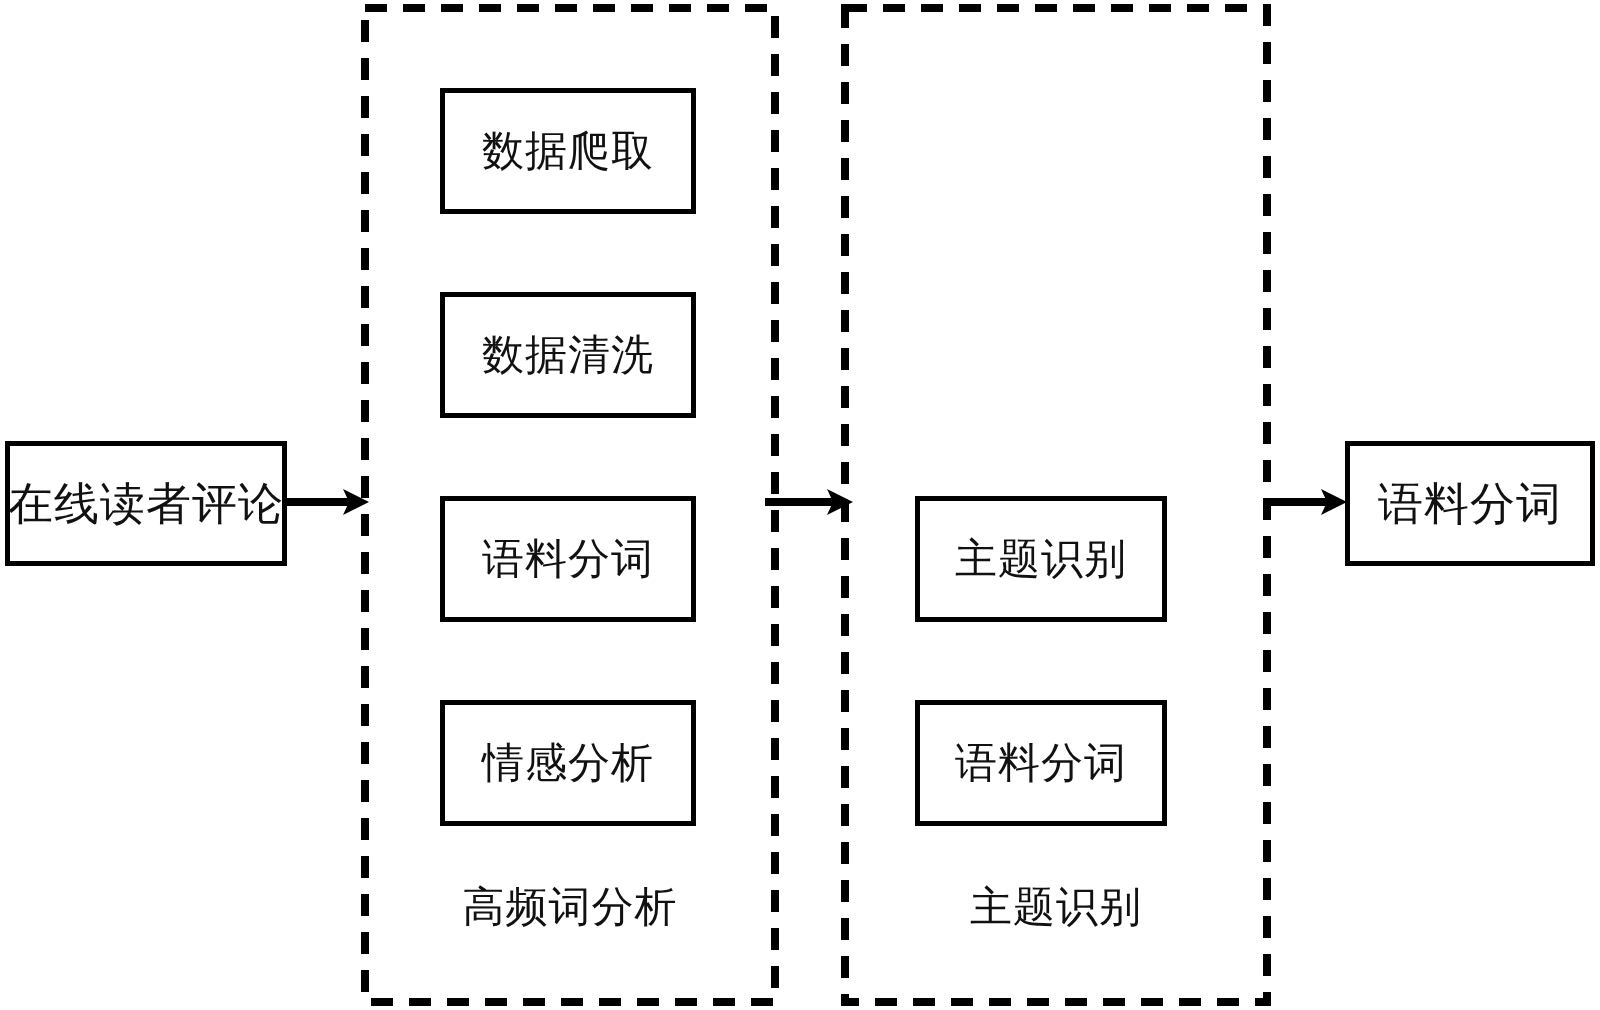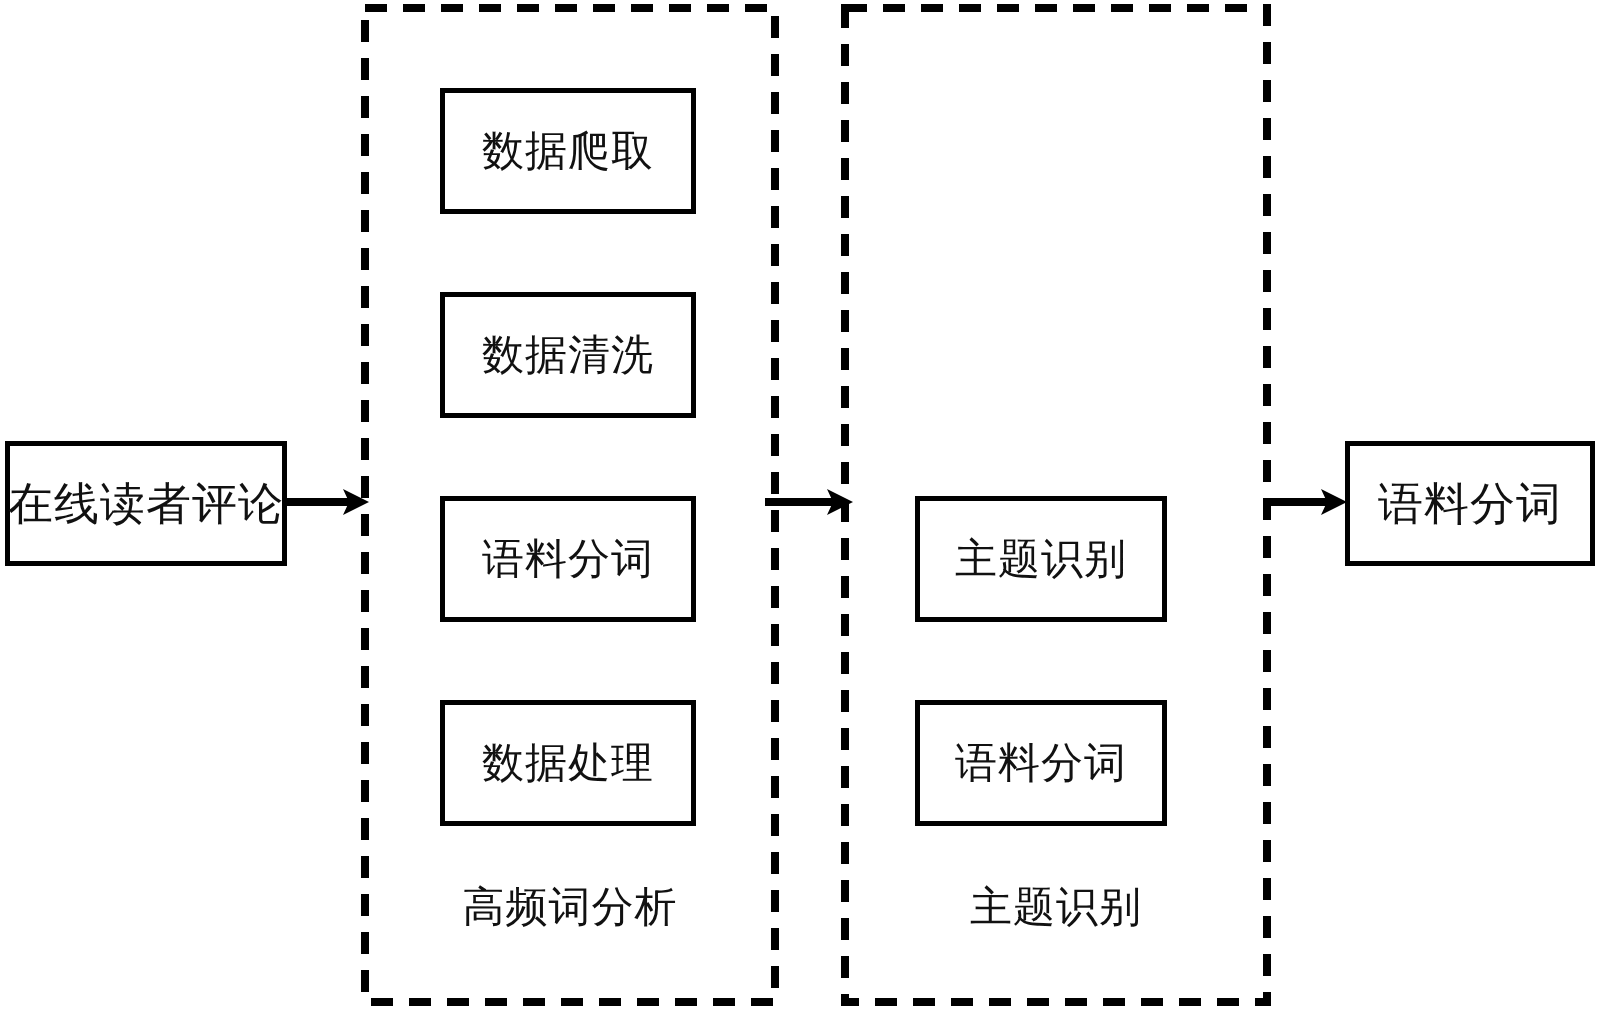--- a/index.html
+++ b/index.html
@@ -95,21 +95,21 @@
 
     <div class="node step-node" style="left:79px; top:288px; width:256px; height:126px;">
       <span class="node-label">数据清洗</span>
     </div>
 
     <div class="node step-node" style="left:79px; top:492px; width:256px; height:126px;">
       <span class="node-label">语料分词</span>
     </div>
 
     <div class="node step-node" style="left:79px; top:696px; width:256px; height:126px;">
-      <span class="node-label">数据处理</span>
+      <span class="node-label">情感分析</span>
     </div>
 
     <div class="group-title" style="top:875px;">高频词分析</div>
   </div>
 
   <div class="arrow" style="left:765px; top:482px; width:88px;">
     <svg width="88" height="40" viewBox="0 0 88 40" aria-hidden="true">
       <line x1="0" y1="20" x2="70" y2="20" stroke="#000000" stroke-width="8"></line>
       <polygon points="88,20 62,7 68,20 62,33" fill="#000000"></polygon>
     </svg>

